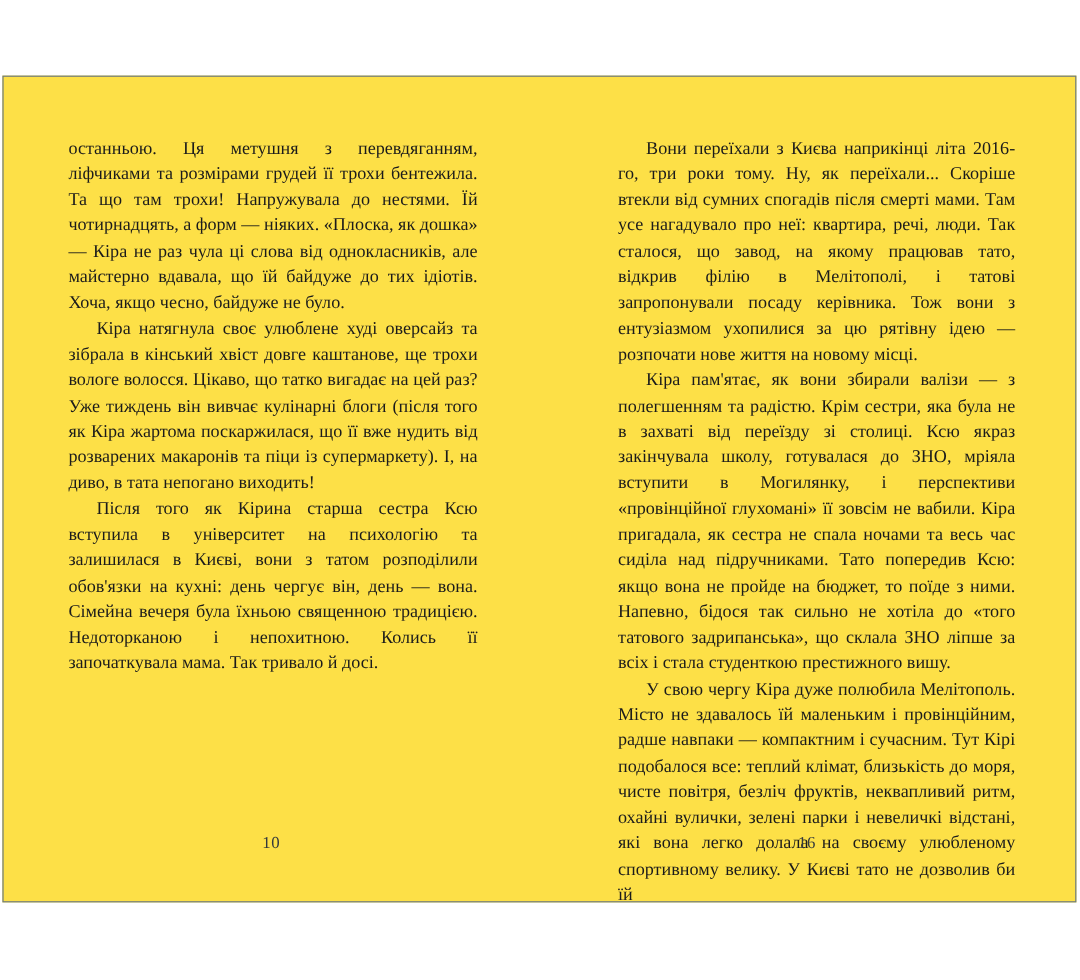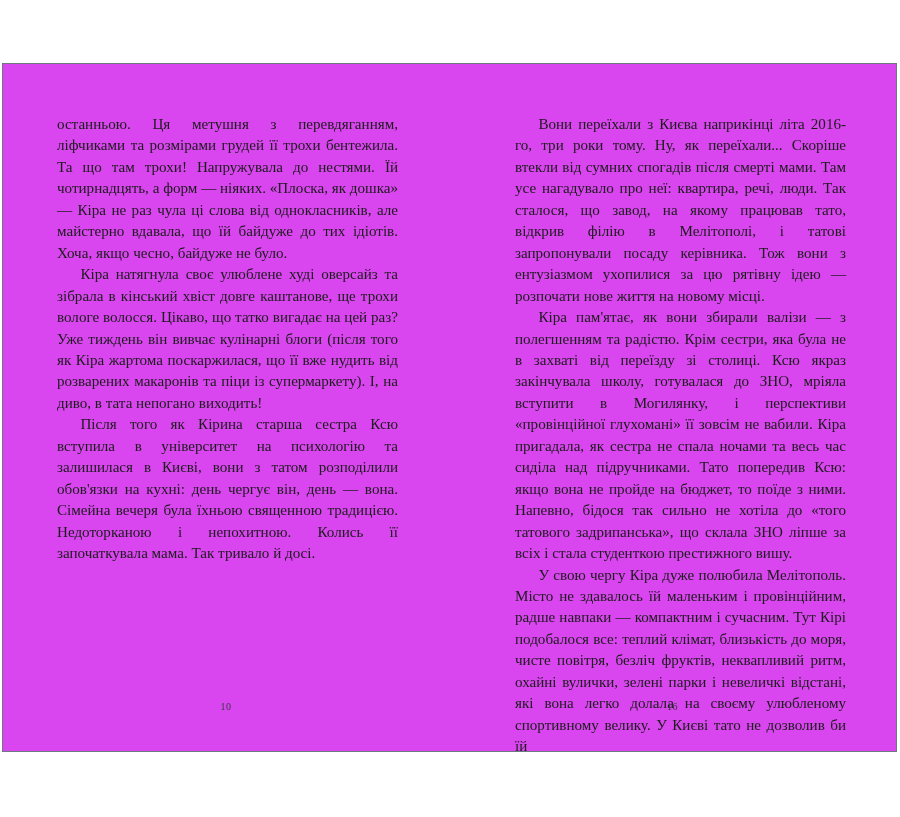--- a/index.html
+++ b/index.html
@@ -17,21 +17,21 @@
 
   
   #book-spread {
     position: absolute;
     left: 2px;
     top: 63px;
     width: 895px;
     height: 689px;
     box-sizing: border-box;
     border: 1px solid #6c7a80;
-    background: #d946ef;
+    background: #fde047;
     display: flex;
     flex-direction: row;
   }
 
   .page {
     position: relative;
     height: 100%;
     box-sizing: border-box;
   }
   .page-left  { width: 447px; }
@@ -63,21 +63,21 @@
   }
   .para.cont {
     text-indent: 0;
   }
 
   .folio {
     position: absolute;
     bottom: 39px;
     width: 100%;
     text-align: center;
-    font-size: 10px;
+    font-size: 14px;
     letter-spacing: 0.4px;
     color: #33393d;
   }
   .page-left .folio  { padding-right: 0px; }
   .page-right .folio { padding-right: 0px; }
 </style>
 </head>
 <body>
 
 <div id="book-spread">

